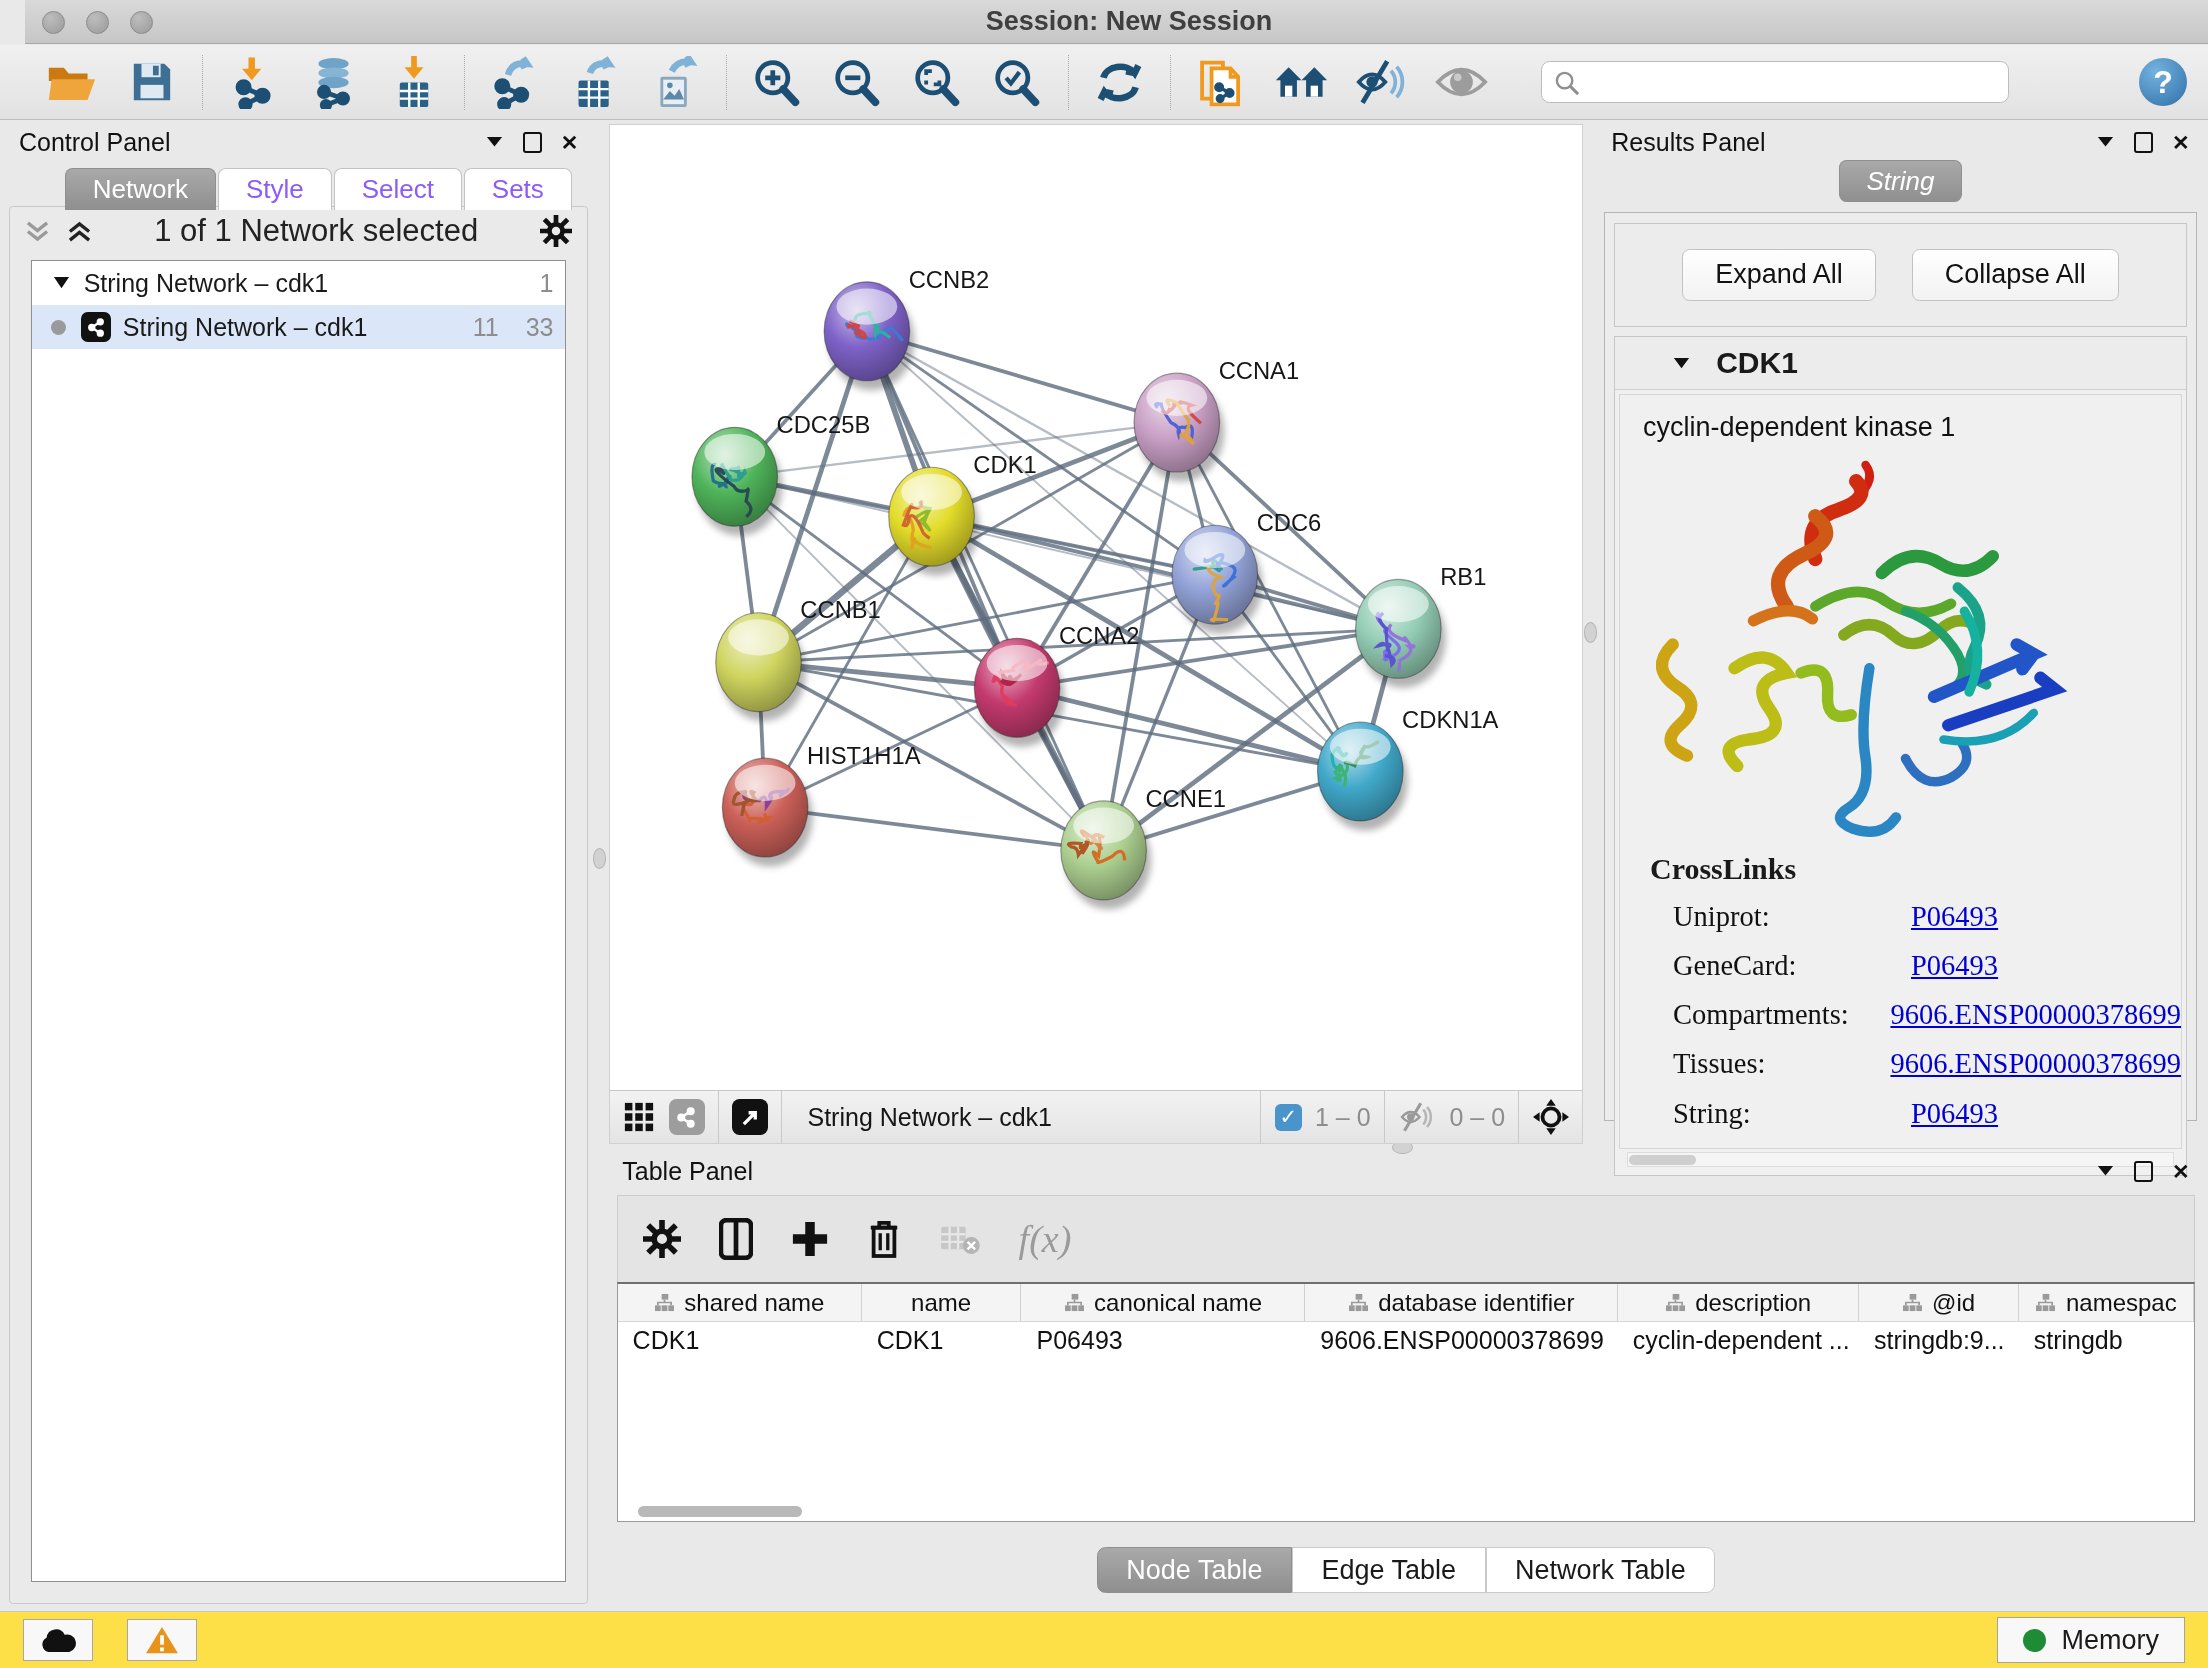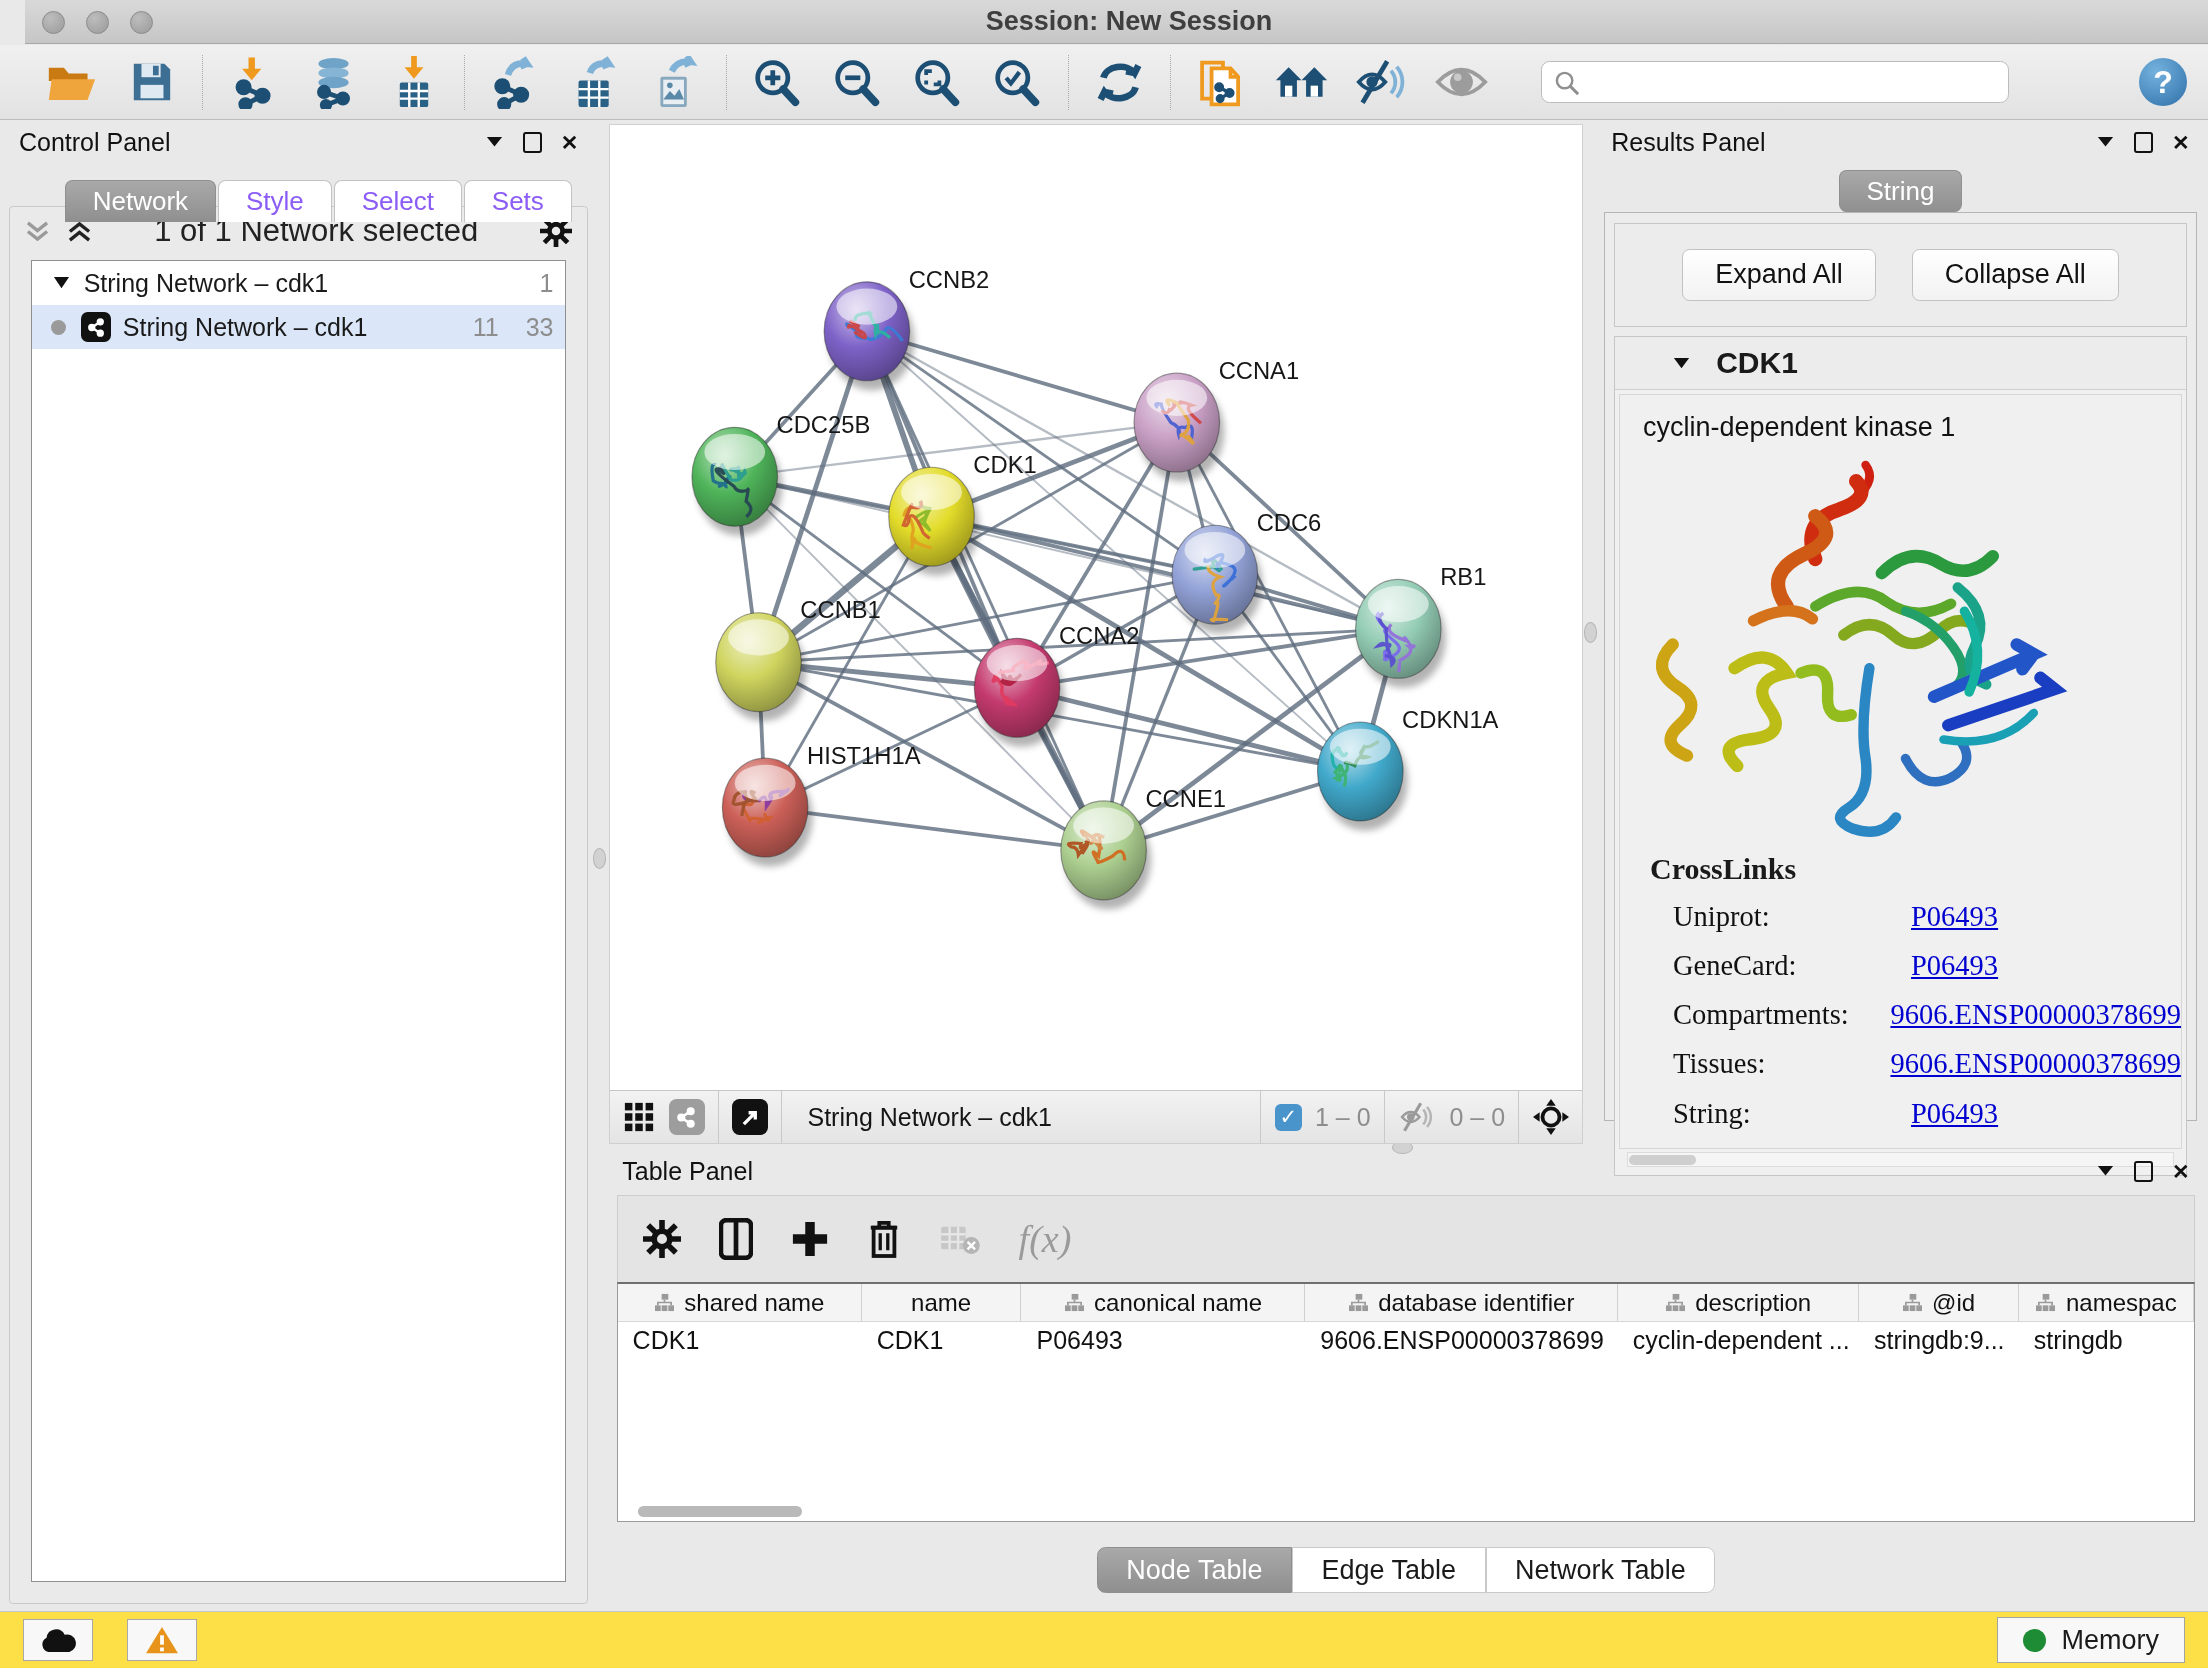--- a/index.html
+++ b/index.html
@@ -35,21 +35,21 @@
   .win-ctrls { margin-left:auto; display:flex; align-items:center; gap:19px; }
   .wc { font-size:21px; color:#111; line-height:1; }
   .wc.float { width:19px; height:21px; border:2.4px solid #111; border-radius:2.9px; }
   .tab { height:42px; padding:0 27px; display:flex; align-items:center; font-size:26px;
     background:#fff; border:1px solid #c3c3c3; border-bottom:none;
     border-radius:7.6px 7.6px 0 0; color:#8b5cf6; }
   .tab.selected { background:linear-gradient(#a9a9a9,#8f8f8f); color:#fff; border-color:#8f8f8f; }
 
   
   .control-panel { position:absolute; left:5.7px; top:124px; width:586px; height:1484px; }
-  .cp-tabs { display:flex; gap:1.9px; padding-left:59px; margin-top:20px; position:relative; z-index:2; }
+  .cp-tabs { display:flex; gap:1.9px; padding-left:59px; margin-top:8px; position:relative; z-index:2; }
   .cp-body { position:absolute; left:3.8px; right:3.8px; top:82px; bottom:3.8px;
     background:#eaeaea; border:1px solid #c9c9c9; border-radius:3.8px; }
   .selector-row { height:48px; display:flex; align-items:center; padding:0 15px; gap:17px; }
   .selector-status { flex:1; text-align:center; font-size:31px; color:#222; }
   .net-list { position:absolute; left:21px; right:21px; top:53px; bottom:21px;
     background:#fff; border:1px solid #8f8f8f; }
   .tree-row { height:44px; display:flex; align-items:center; padding:0 11.4px; font-size:25px; }
   .tree-row .count { margin-left:auto; color:#8d8d8d; }
   .tree-row.child { background:#dbe7f8; }
   .bullet { width:15px; height:15px; border-radius:50%; background:#9a9a9a; margin:0 15px 0 7.6px; }
@@ -70,21 +70,21 @@
   .nb-count { color:#8d8d8d; }
   .chk { width:27px; height:27px; border-radius:5.7px; background:#4a94cc; color:#fff;
     display:flex; align-items:center; justify-content:center; font-size:21px; }
   .badge-dark { width:36px; height:36px; border-radius:7.6px; background:#111; color:#fff;
     display:flex; align-items:center; justify-content:center; }
   .badge-gray { width:36px; height:36px; border-radius:7.6px; background:#9d9d9d; color:#fff;
     display:flex; align-items:center; justify-content:center; }
 
   
   .results-panel { position:absolute; left:1598px; top:124px; width:605px; height:1020px; }
-  .rp-tab-row { display:flex; justify-content:center; margin-top:10px; position:relative; z-index:2; }
+  .rp-tab-row { display:flex; justify-content:center; margin-top:0; position:relative; z-index:2;font-style:italic; }
   .rp-outer { position:absolute; left:5.7px; right:5.7px; top:88px; bottom:23px;
     background:#ececec; border:1px solid #b5b5b5; }
   .rp-buttons { margin:9.5px; border:1px solid #c6c6c6; padding:25px 0; display:flex;
     justify-content:center; gap:36px; background:#ececec; }
   .btn { background:linear-gradient(#ffffff,#f2f2f2); border:1px solid #c2c2c2;
     border-radius:7.6px; font-size:27px; padding:9.5px 32px; color:#111; }
   .rp-section { margin:0 9.5px; border:1px solid #c6c6c6; background:#f0f0f0; }
   .rp-sec-head { height:53px; display:flex; align-items:center; gap:25px; padding:0 57px;
     border-bottom:1px solid #cfcfcf; background:#ececec; }
   .rp-gene { font-size:30px; font-weight:bold; }

